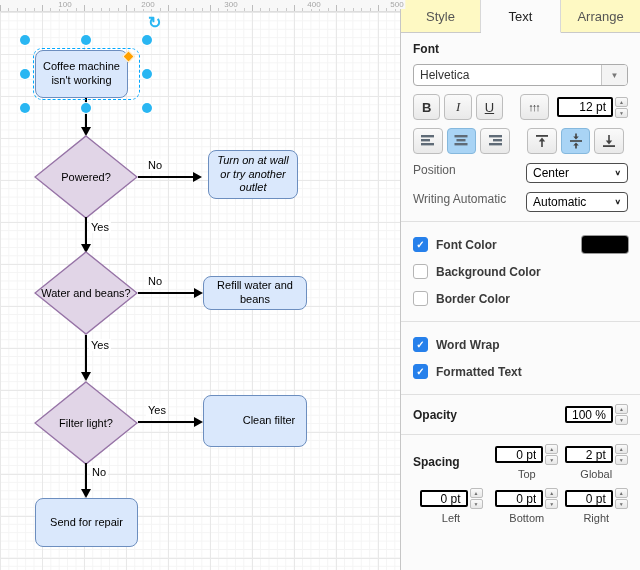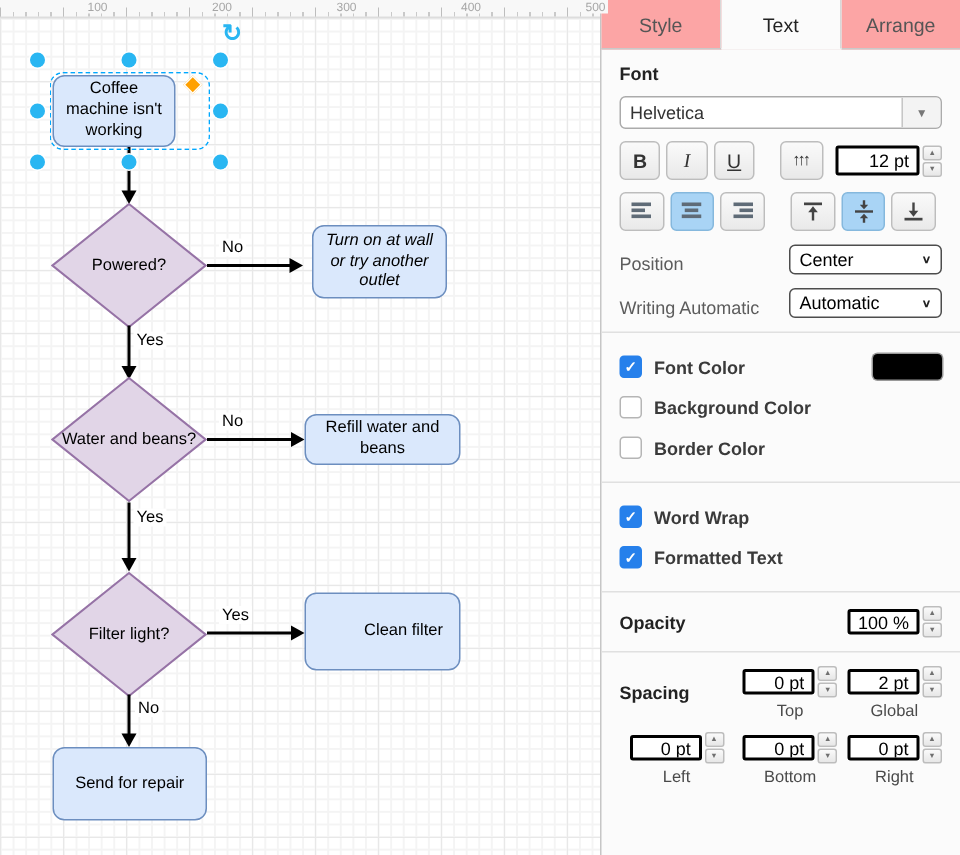--- a/index.html
+++ b/index.html
@@ -40,21 +40,21 @@
     border: 1px dashed #00a8ff; border-radius: 9px; z-index: 3; pointer-events: none; }
   .handle { position: absolute; width: 10px; height: 10px; border-radius: 50%; background: #29b6f2;
     box-shadow: 0 0 0 1px #fff; z-index: 4; }
   .rotate-handle { position: absolute; left: 148px; top: 15px; color: #29b6f2; font-size: 16px; font-weight: bold; z-index: 4; line-height: 1; }
   .label-handle { position: absolute; left: 124px; top: 52px; width: 9px; height: 9px; background: #ffa000;
     border: 1px solid #fff; transform: rotate(45deg); z-index: 4; }
 
   
   .panel { position: absolute; left: 400px; top: 0; width: 240px; height: 570px; background: #fbfbfb;
     border-left: 1px solid #c6c6c6; font-size: 12px; color: #333; }
-  .tabbar { display: flex; height: 33px; background: #fca5a5; border-bottom: 1px solid #c9c9c9; }
+  .tabbar { display: flex; height: 33px; background: #fef9c3; border-bottom: 1px solid #c9c9c9; }
   .tab { flex: 1; display: flex; align-items: center; justify-content: center; font-size: 13px; color: #555;
     border-right: 1px solid #d8d8d8; cursor: default; }
   .tab:last-child { border-right: none; }
   .tab.active { background: #fbfbfb; color: #222; margin-bottom: -1px; border-bottom: 1px solid #fbfbfb; }
   .section { padding: 9px 12px; }
   .divider { height: 1px; background: #e0e0e0; }
   .sec-title { font-weight: bold; color: #222; margin-bottom: 8px; }
 
   .combo { display: flex; align-items: center; height: 22px; background: #fff; border: 1px solid #ababab; border-radius: 4px; overflow: hidden; }
   .combo .combo-val { flex: 1; padding-left: 6px; color: #333; }
@@ -73,21 +73,21 @@
 
   .numwrap { display: flex; align-items: center; }
   .numinput { width: 56px; height: 20px; border: 2px solid #000; border-radius: 2px; background: #fff;
     font-family: "Liberation Sans", sans-serif; font-size: 12px; text-align: right; padding-right: 5px; color: #000; }
   .numinput.sm { width: 48px; height: 17px; }
   .stepper { display: inline-flex; flex-direction: column; margin-left: 2px; }
   .st { width: 13px; height: 10px; display: flex; align-items: center; justify-content: center; font-size: 5px; color: #707070;
     background: linear-gradient(#fafafa, #e7e7e7); border: 1px solid #bdbdbd; border-radius: 2px; }
   .st:first-child { margin-bottom: 1px; }
 
-  .selrow { display: flex; align-items: flex-end; justify-content: space-between; margin-top: 9px; }
+  .selrow { display: flex; align-items: flex-start; justify-content: space-between; margin-top: 9px; }
   .sel-label { color: #5c5c5c; }
   .nselect { width: 102px; height: 20px; background: #fff; border: 1.5px solid #4d4d4d; border-radius: 4px;
     display: flex; align-items: center; justify-content: space-between; padding: 0 6px; color: #000; }
   .nselect .chev { font-size: 9px; font-weight: bold; color: #222; transform: scaleY(.8); }
 
   .cbrow { display: flex; align-items: center; height: 27px; }
   .cb { width: 15px; height: 15px; border-radius: 3px; border: 1px solid #b5b5b5; background: #fff;
     display: flex; align-items: center; justify-content: center; }
   .cb.checked { background: #2680eb; border-color: #2680eb; color: #fff; font-size: 10px; font-weight: bold; }
   .cb-label { margin-left: 8px; font-weight: bold; color: #3a3a3a; }
@@ -113,21 +113,21 @@
       <span class="rlabel" style="left:65px">100</span>
       <span class="rlabel" style="left:148px">200</span>
       <span class="rlabel" style="left:231px">300</span>
       <span class="rlabel" style="left:314px">400</span>
       <span class="rlabel" style="left:397px">500</span>
     </div>
     <div class="grid"></div>
 
     <div class="scene">
 
-      <div class="pbox" style="left:35px; top:50px; width:82px; height:48px;align-items:center;">
+      <div class="pbox" style="left:35px; top:50px; width:93px; height:48px;align-items:center;">
         <span>Coffee machine isn't working</span>
       </div>
       <div class="sel-outline"></div>
       <div class="handle" style="left:20px;  top:35px;"></div>
       <div class="handle" style="left:81px;  top:35px;"></div>
       <div class="handle" style="left:142px; top:35px;"></div>
       <div class="handle" style="left:20px;  top:69px;"></div>
       <div class="handle" style="left:142px; top:69px;"></div>
       <div class="handle" style="left:20px;  top:103px;"></div>
       <div class="handle" style="left:81px;  top:103px;"></div>

